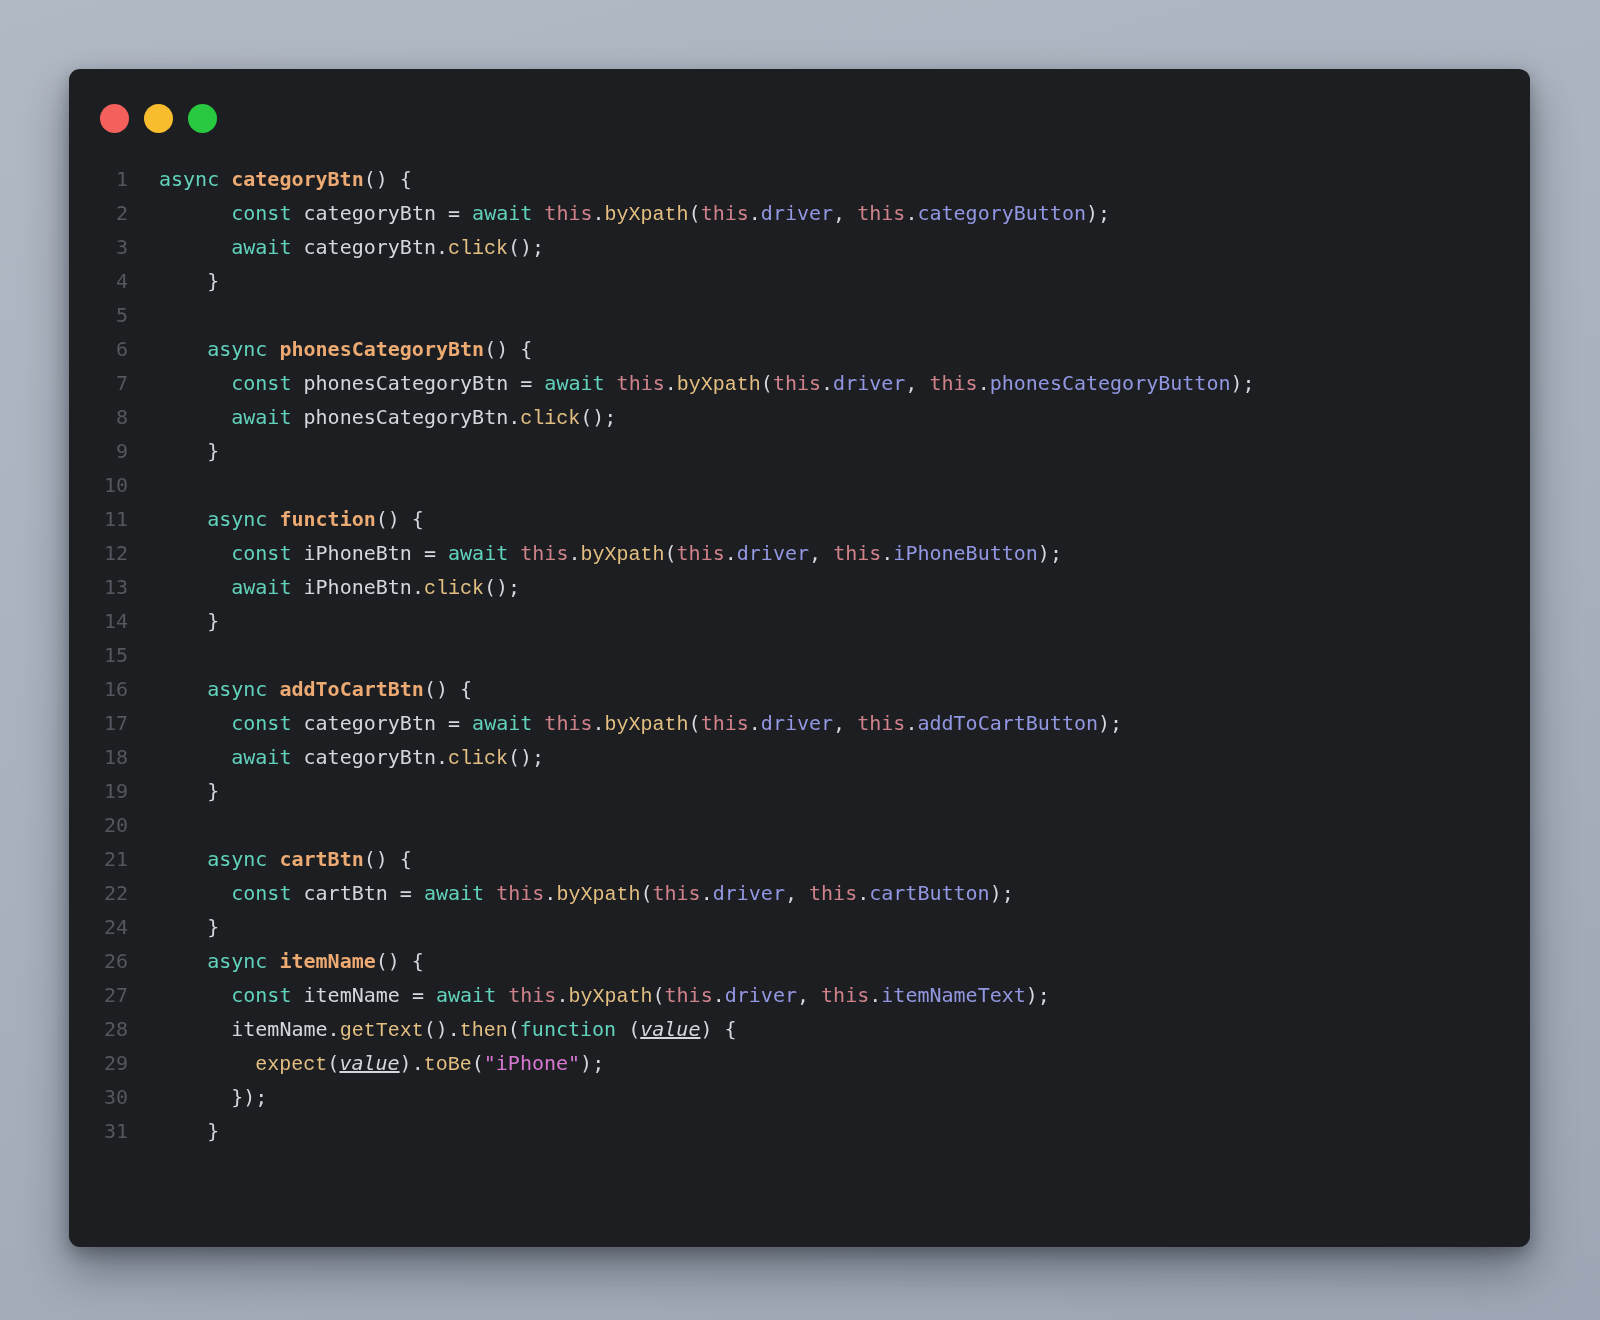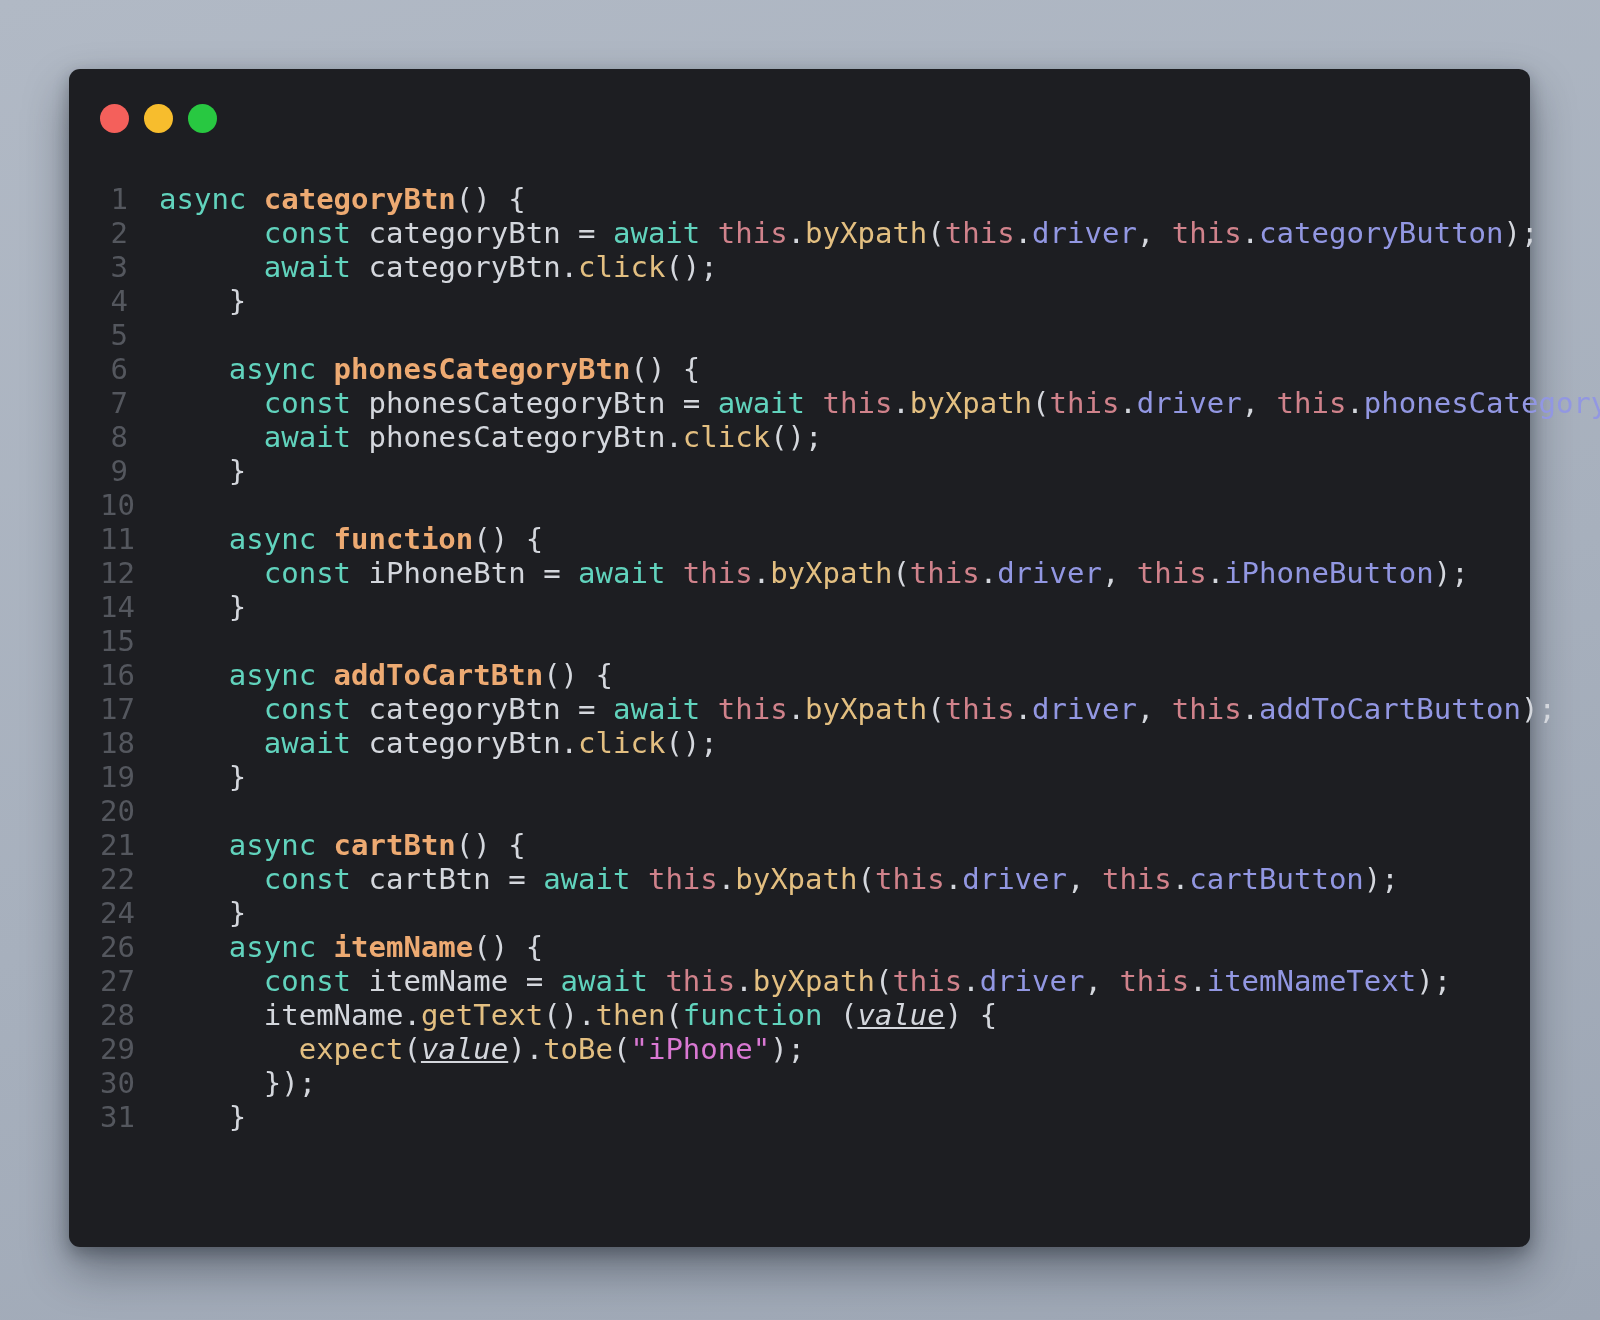--- a/index.html
+++ b/index.html
@@ -17,33 +17,33 @@
   .dots{
     position:absolute;left:31px;top:35px;
     display:flex;gap:15px;
   }
   .dot{width:29px;height:29px;border-radius:50%;}
   .dot-red{background:var(--dot_red,#f4605b);}
   .dot-yellow{background:var(--dot_yellow,#f7bd2d);}
   .dot-green{background:var(--dot_green,#28c841);}
   .code{
     position:absolute;left:31px;top:93px;right:10px;bottom:20px;
-    font-size:29px;line-height:34px;margin-top:20px;
+    font-size:20px;line-height:34px;
   }
   .line{white-space:pre;height:34px;}
   .ln{
     display:inline-block;width:28px;text-align:right;margin-right:31px;
     color:var(--ln,#54575e);
   }
   .lc{white-space:pre;}
   .t-kw{color:var(--kw,#61d3bd);}
   .t-fn{color:var(--fn,#edaa72);font-weight:bold;}
   .t-pln{color:var(--pln,#d4d7dd);}
   .t-self{color:var(--self,#d0828b);}
-  .t-meth{color:var(--meth,#e3bf81);}
+  .t-meth{color:var(--meth,#e3bf81);font-family:Liberation Mono, monospace;}
   .t-prop{color:var(--prop,#9297e2);text-align:right;}
   .t-str{color:var(--str,#d978d3);}
   .t-param{color:var(--param,#d4d7dd);font-style:italic;text-decoration:underline;}
 </style>
 </head>
 <body>
 
 <div class="window">
   <div class="dots">
     <div class="dot dot-red"></div>
@@ -57,20 +57,21 @@
         <div class="line"><span class="ln">3</span><span class="lc"><span class="t-pln">      </span><span class="t-kw">await</span><span class="t-pln"> categoryBtn.</span><span class="t-meth">click</span><span class="t-pln">();</span></span></div>
         <div class="line"><span class="ln">4</span><span class="lc"><span class="t-pln">    }</span></span></div>
         <div class="line"><span class="ln">5</span><span class="lc"></span></div>
         <div class="line"><span class="ln">6</span><span class="lc"><span class="t-pln">    </span><span class="t-kw">async </span><span class="t-fn">phonesCategoryBtn</span><span class="t-pln">() {</span></span></div>
         <div class="line"><span class="ln">7</span><span class="lc"><span class="t-pln">      </span><span class="t-kw">const</span><span class="t-pln"> phonesCategoryBtn = </span><span class="t-kw">await</span><span class="t-pln"> </span><span class="t-self">this</span><span class="t-pln">.</span><span class="t-meth">byXpath</span><span class="t-pln">(</span><span class="t-self">this</span><span class="t-pln">.</span><span class="t-prop">driver</span><span class="t-pln">, </span><span class="t-self">this</span><span class="t-pln">.</span><span class="t-prop">phonesCategoryButton</span><span class="t-pln">);</span></span></div>
         <div class="line"><span class="ln">8</span><span class="lc"><span class="t-pln">      </span><span class="t-kw">await</span><span class="t-pln"> phonesCategoryBtn.</span><span class="t-meth">click</span><span class="t-pln">();</span></span></div>
         <div class="line"><span class="ln">9</span><span class="lc"><span class="t-pln">    }</span></span></div>
         <div class="line"><span class="ln">10</span><span class="lc"></span></div>
         <div class="line"><span class="ln">11</span><span class="lc"><span class="t-pln">    </span><span class="t-kw">async </span><span class="t-fn">function</span><span class="t-pln">() {</span></span></div>
         <div class="line"><span class="ln">12</span><span class="lc"><span class="t-pln">      </span><span class="t-kw">const</span><span class="t-pln"> iPhoneBtn = </span><span class="t-kw">await</span><span class="t-pln"> </span><span class="t-self">this</span><span class="t-pln">.</span><span class="t-meth">byXpath</span><span class="t-pln">(</span><span class="t-self">this</span><span class="t-pln">.</span><span class="t-prop">driver</span><span class="t-pln">, </span><span class="t-self">this</span><span class="t-pln">.</span><span class="t-prop">iPhoneButton</span><span class="t-pln">);</span></span></div>
+        <div class="line"><span class="ln">13</span><span class="lc"><span class="t-pln">      </span><span class="t-kw">await</span><span class="t-pln"> iPhoneBtn.</span><span class="t-meth">click</span><span class="t-pln">();</span></span></div>
         <div class="line"><span class="ln">14</span><span class="lc"><span class="t-pln">    }</span></span></div>
         <div class="line"><span class="ln">15</span><span class="lc"></span></div>
         <div class="line"><span class="ln">16</span><span class="lc"><span class="t-pln">    </span><span class="t-kw">async </span><span class="t-fn">addToCartBtn</span><span class="t-pln">() {</span></span></div>
         <div class="line"><span class="ln">17</span><span class="lc"><span class="t-pln">      </span><span class="t-kw">const</span><span class="t-pln"> categoryBtn = </span><span class="t-kw">await</span><span class="t-pln"> </span><span class="t-self">this</span><span class="t-pln">.</span><span class="t-meth">byXpath</span><span class="t-pln">(</span><span class="t-self">this</span><span class="t-pln">.</span><span class="t-prop">driver</span><span class="t-pln">, </span><span class="t-self">this</span><span class="t-pln">.</span><span class="t-prop">addToCartButton</span><span class="t-pln">);</span></span></div>
         <div class="line"><span class="ln">18</span><span class="lc"><span class="t-pln">      </span><span class="t-kw">await</span><span class="t-pln"> categoryBtn.</span><span class="t-meth">click</span><span class="t-pln">();</span></span></div>
         <div class="line"><span class="ln">19</span><span class="lc"><span class="t-pln">    }</span></span></div>
         <div class="line"><span class="ln">20</span><span class="lc"></span></div>
         <div class="line"><span class="ln">21</span><span class="lc"><span class="t-pln">    </span><span class="t-kw">async </span><span class="t-fn">cartBtn</span><span class="t-pln">() {</span></span></div>
         <div class="line"><span class="ln">22</span><span class="lc"><span class="t-pln">      </span><span class="t-kw">const</span><span class="t-pln"> cartBtn = </span><span class="t-kw">await</span><span class="t-pln"> </span><span class="t-self">this</span><span class="t-pln">.</span><span class="t-meth">byXpath</span><span class="t-pln">(</span><span class="t-self">this</span><span class="t-pln">.</span><span class="t-prop">driver</span><span class="t-pln">, </span><span class="t-self">this</span><span class="t-pln">.</span><span class="t-prop">cartButton</span><span class="t-pln">);</span></span></div>
         <div class="line"><span class="ln">24</span><span class="lc"><span class="t-pln">    }</span></span></div>

